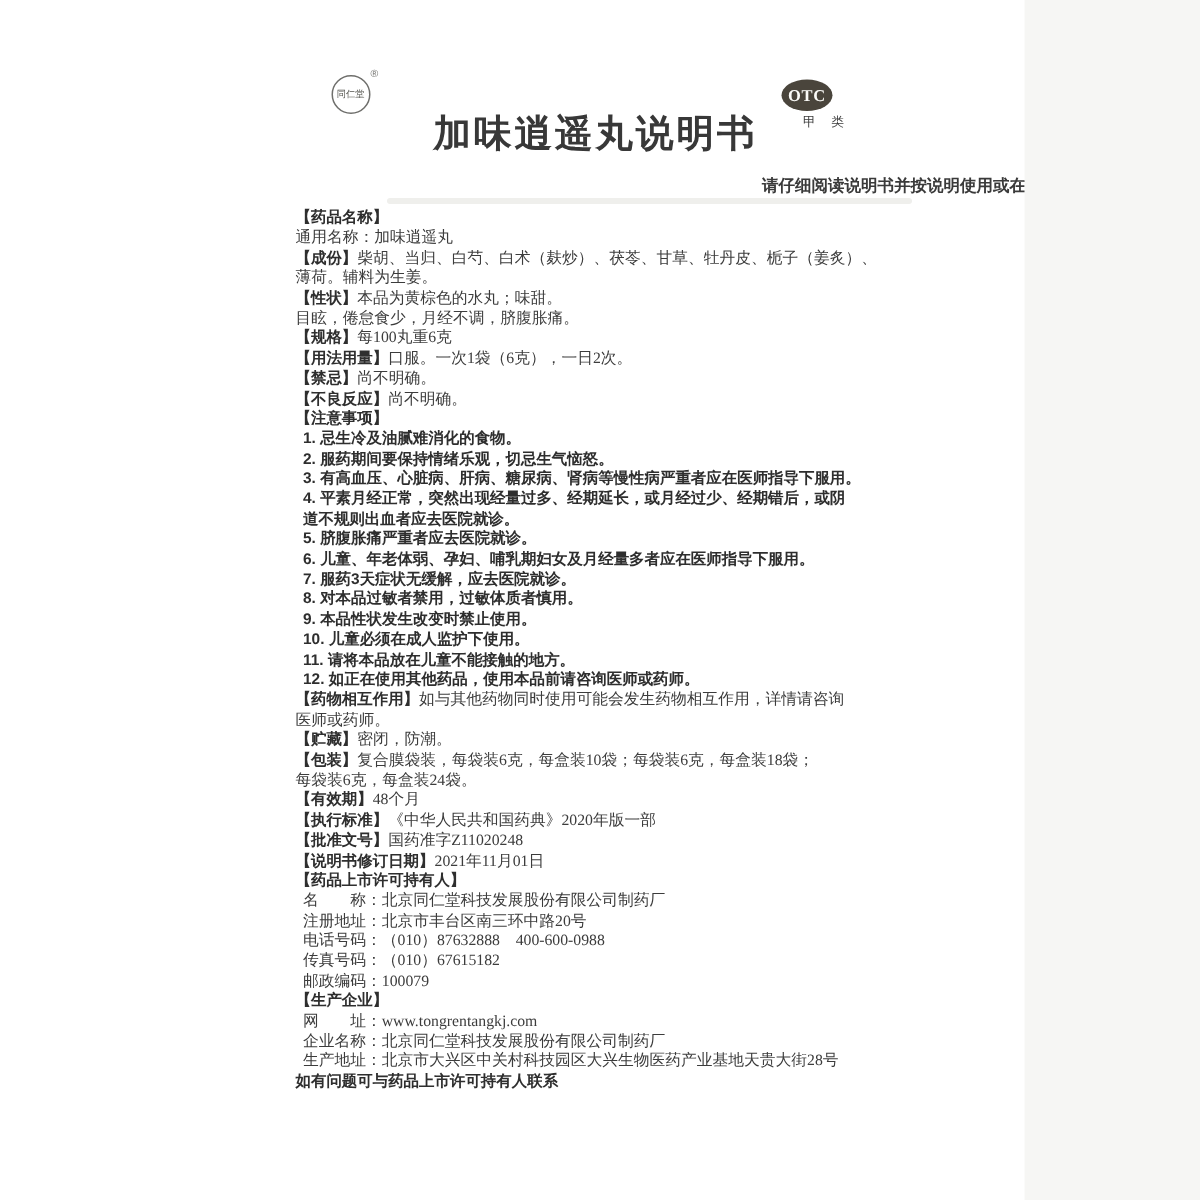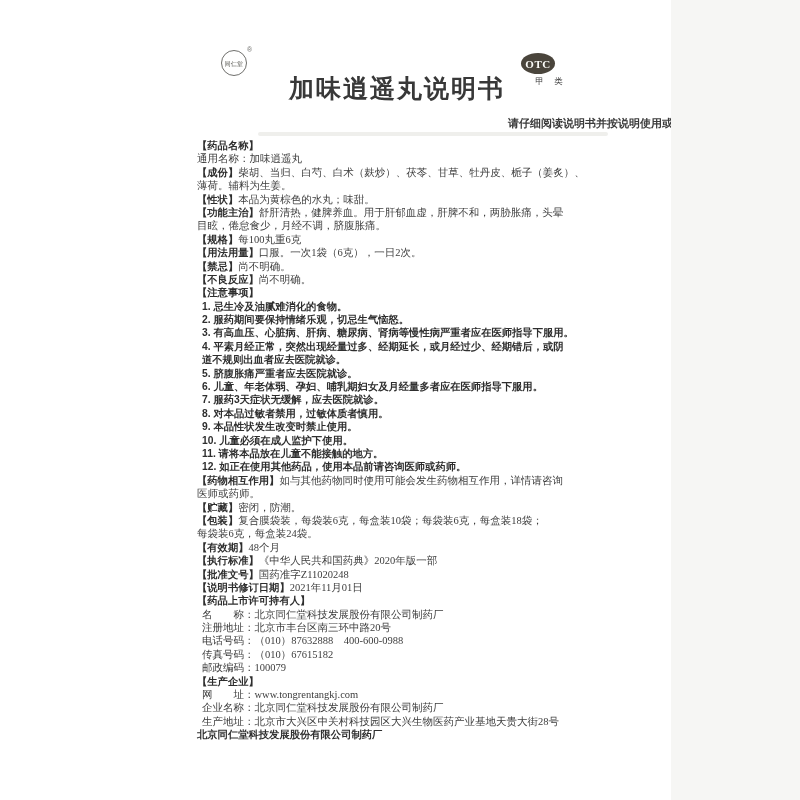--- a/index.html
+++ b/index.html
@@ -3,21 +3,21 @@
 <meta charset="utf-8">
 <style>
   html,body{margin:0;padding:0;}
   body{
     width:800px;height:800px;
     background:#f6f6f4;
     font-family:"Liberation Serif","DejaVu Serif",serif;
   }
   .page{
     position:relative;width:671px;height:800px;
-    background:#ffffff;color:#3b3b3b;overflow:hidden;
+    background:#ffffff;color:#3b3b3b;overflow:hidden;padding-left:12px;
   }
   
   .logo{
     position:absolute;left:221px;top:50px;width:24px;height:24px;
     border:1px solid #6f6f6c;border-radius:50%;
     display:flex;align-items:center;justify-content:center;
     color:#55554f;
   }
   .logo-inner{
     font-size:6.5px;line-height:7px;text-align:center;
@@ -91,21 +91,20 @@
   <div class="page-subtitle">请仔细阅读说明书并按说明使用或在药师指导下购买和使用</div>
 
   <div class="scan-artifact"></div>
 
   <div class="leaflet-body">
       <div class="line"><span class="b">【药品名称】</span></div>
       <div class="line"><span class="r">通用名称：加味逍遥丸</span></div>
       <div class="line"><span class="b">【成份】</span><span class="r">柴胡、当归、白芍、白术（麸炒）、茯苓、甘草、牡丹皮、栀子（姜炙）、</span></div>
       <div class="line"><span class="r">薄荷。辅料为生姜。</span></div>
       <div class="line"><span class="b">【性状】</span><span class="r">本品为黄棕色的水丸；味甜。</span></div>
-      <div class="line"><span class="b">【功能主治】</span><span class="r">舒肝清热，健脾养血。用于肝郁血虚，肝脾不和，两胁胀痛，头晕</span></div>
       <div class="line"><span class="r">目眩，倦怠食少，月经不调，脐腹胀痛。</span></div>
       <div class="line"><span class="b">【规格】</span><span class="r">每100丸重6克</span></div>
       <div class="line"><span class="b">【用法用量】</span><span class="r">口服。一次1袋（6克），一日2次。</span></div>
       <div class="line"><span class="b">【禁忌】</span><span class="r">尚不明确。</span></div>
       <div class="line"><span class="b">【不良反应】</span><span class="r">尚不明确。</span></div>
       <div class="line"><span class="b">【注意事项】</span></div>
       <div class="line ind"><span class="b">1. 忌生冷及油腻难消化的食物。</span></div>
       <div class="line ind"><span class="b">2. 服药期间要保持情绪乐观，切忌生气恼怒。</span></div>
       <div class="line ind"><span class="b">3. 有高血压、心脏病、肝病、糖尿病、肾病等慢性病严重者应在医师指导下服用。</span></div>
       <div class="line ind"><span class="b">4. 平素月经正常，突然出现经量过多、经期延长，或月经过少、经期错后，或阴</span></div>
@@ -130,16 +129,16 @@
       <div class="line"><span class="b">【药品上市许可持有人】</span></div>
       <div class="line ind"><span class="r">名　　称：北京同仁堂科技发展股份有限公司制药厂</span></div>
       <div class="line ind"><span class="r">注册地址：北京市丰台区南三环中路20号</span></div>
       <div class="line ind"><span class="r">电话号码：（010）87632888　400-600-0988</span></div>
       <div class="line ind"><span class="r">传真号码：（010）67615182</span></div>
       <div class="line ind"><span class="r">邮政编码：100079</span></div>
       <div class="line"><span class="b">【生产企业】</span></div>
       <div class="line ind"><span class="r">网　　址：www.tongrentangkj.com</span></div>
       <div class="line ind"><span class="r">企业名称：北京同仁堂科技发展股份有限公司制药厂</span></div>
       <div class="line ind"><span class="r">生产地址：北京市大兴区中关村科技园区大兴生物医药产业基地天贵大街28号</span></div>
-      <div class="line"><span class="b">北京同仁堂科技发展股份有限公司制药厂</span></div>
+      <div class="line"><span class="b">如有问题可与药品上市许可持有人联系</span></div>
     </div>
 
 </div>
 
 </body></html>

